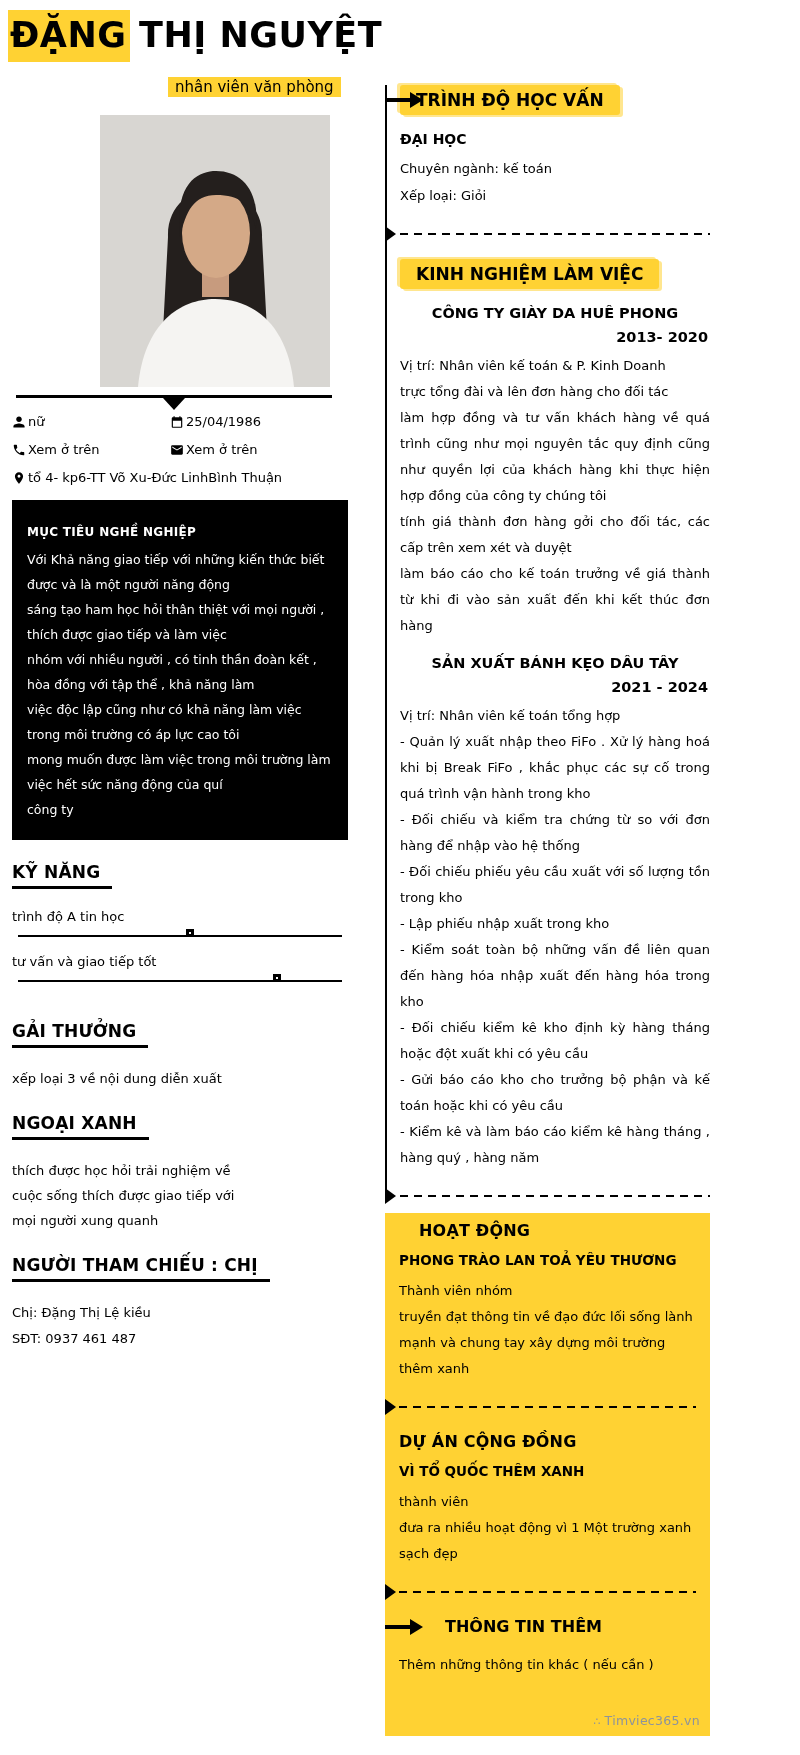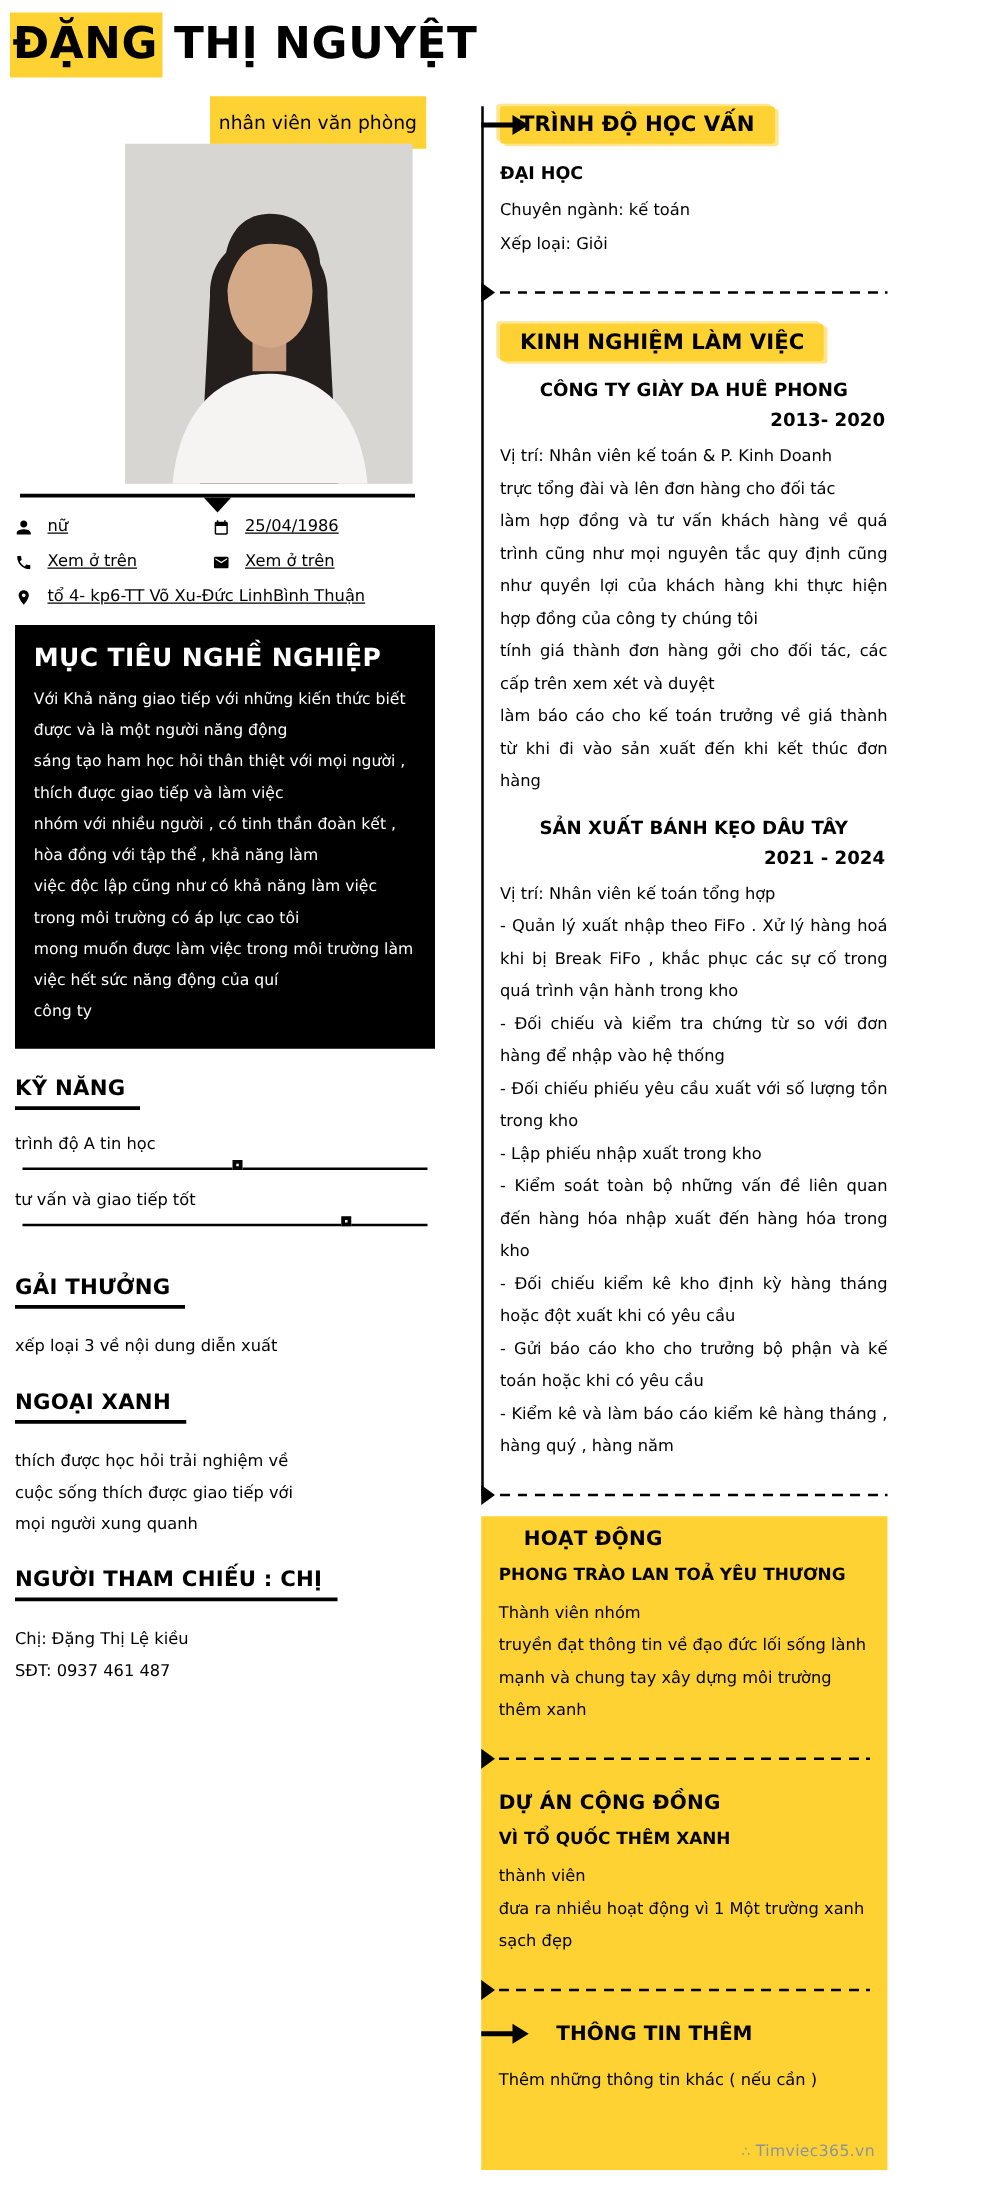--- a/index.html
+++ b/index.html
@@ -8,38 +8,38 @@
   body {
     width:800px; height:1755px; position:relative; background:#ffffff;
     font-family:"DejaVu Sans","Liberation Sans",sans-serif; color:#000;
     -webkit-font-smoothing:antialiased;
   }
   .preline { white-space:pre-line; }
 
   
   .name-hl { position:absolute; left:8px; top:10px; width:122px; height:52px; background:var(--accent); }
   h1.name { position:absolute; left:10px; top:12px; margin:0; font-size:35px; font-weight:bold; letter-spacing:.5px; line-height:1.35; }
-  .job-title { position:absolute; left:168px; top:77px; background:var(--accent); font-size:15px; padding:12px 7px; }
+  .job-title { position:absolute; left:168px; top:77px; background:var(--accent); font-size:15px; padding:1px 7px; }
 
   
   .photo { position:absolute; left:100px; top:115px; width:230px; height:272px; overflow:hidden; background:#d8d6d2; }
   .photo svg { display:block; width:100%; height:100%; }
   .photo-divider { position:absolute; left:16px; top:395px; width:316px; border-top:3px solid #000; }
   .photo-divider::after { content:""; position:absolute; left:50%; top:0; transform:translateX(-50%);
     border-left:11px solid transparent; border-right:11px solid transparent; border-top:12px solid #000; }
 
   
   .left-col { position:absolute; left:12px; top:414px; width:336px; }
   .info-grid { display:grid; grid-template-columns:158px 1fr; row-gap:13px; font-size:13px; }
-  .info-item { display:flex; align-items:center; gap:12px;text-decoration:underline; }
+  .info-item { display:flex; align-items:center; gap:2px; }
   .info-item.full { grid-column:1 / span 2; }
   .info-item svg { width:14px; height:14px; flex:none; fill:#000; }
 
   .objective { background:#000; color:#fff; margin-top:15px; padding:12px 15px 18px; }
-  .objective h2 { margin:2px 0 8px; font-size:20px; letter-spacing:.3px; }
+  .objective h2 { margin:13px 0 8px; font-size:12px; letter-spacing:.3px; }
   .objective p { margin:0; font-size:12.5px; line-height:25px; }
 
   .lsec h2 { display:inline-block; font-size:17px; margin:22px 0 18px; border-bottom:3px solid #000; padding:0 12px 4px 0; letter-spacing:.2px; }
   .lsec p { margin:0; font-size:13px; line-height:25px; }
 
   .skill-label { font-size:13px; margin-top:2px; }
   .skill-track { position:relative; height:2px; background:#000; margin:11px 6px 17px 6px; }
   .skill-marker { position:absolute; top:-6px; width:8px; height:8px; background:#fff; border:3px solid #000; transform:translateX(-50%); }
 
   .ref-line { font-size:13px; line-height:26px; }

